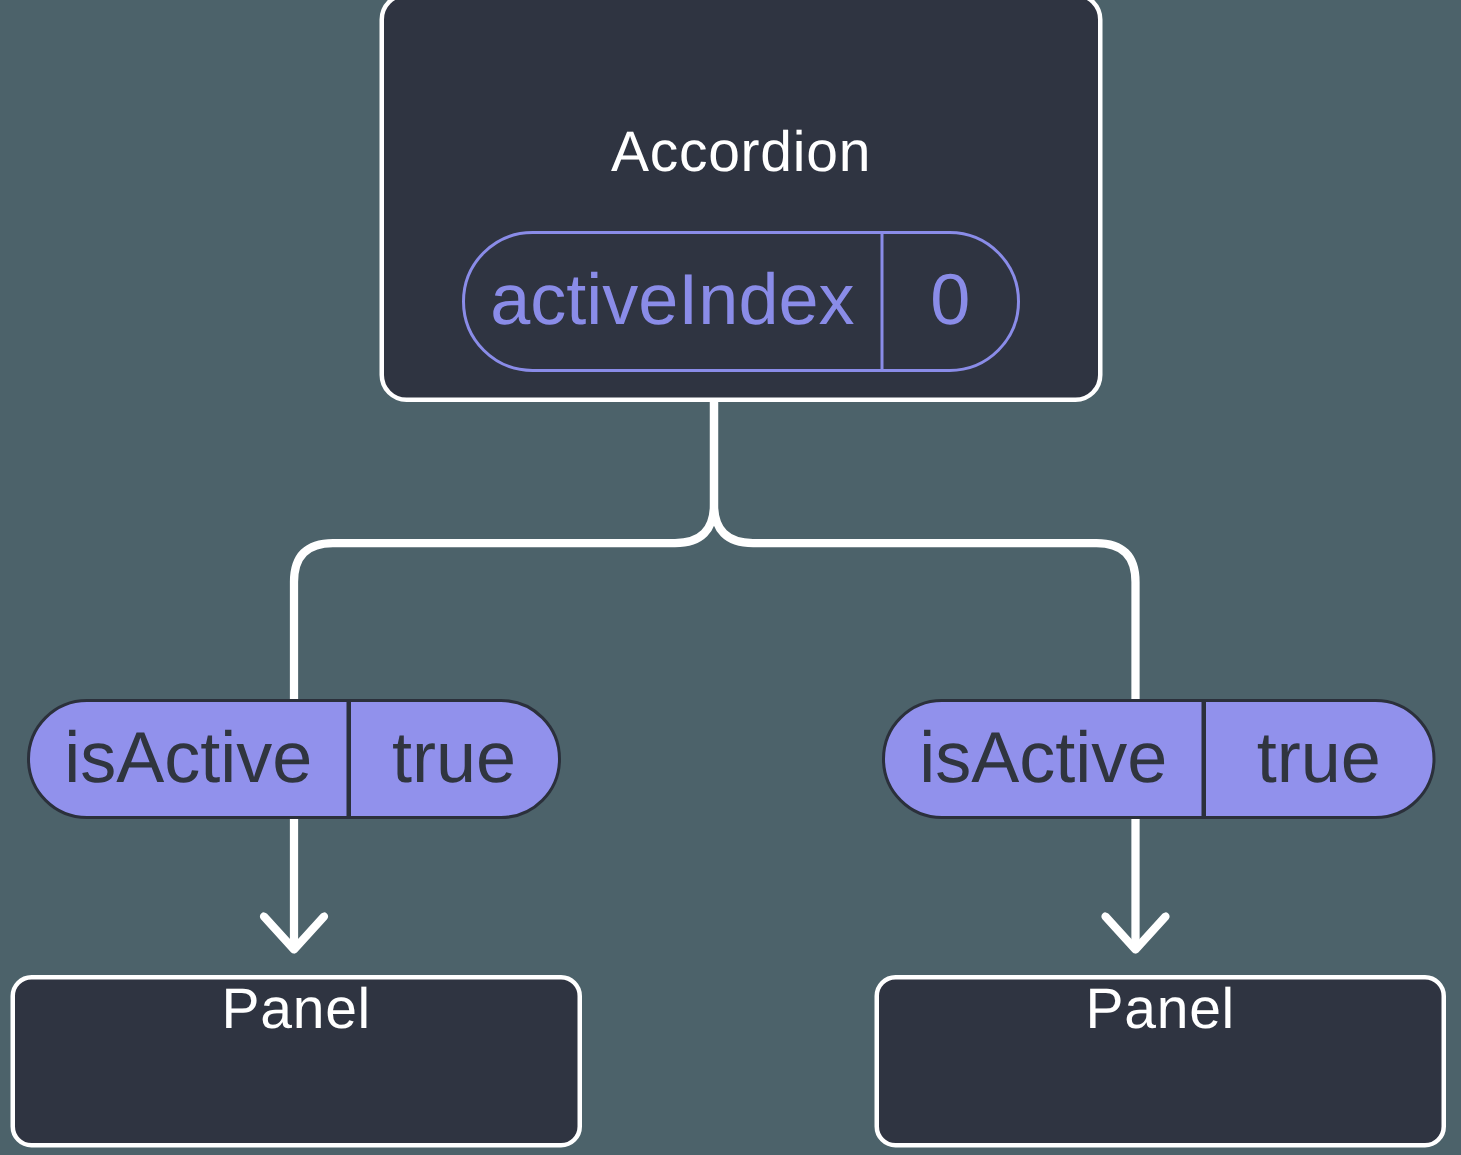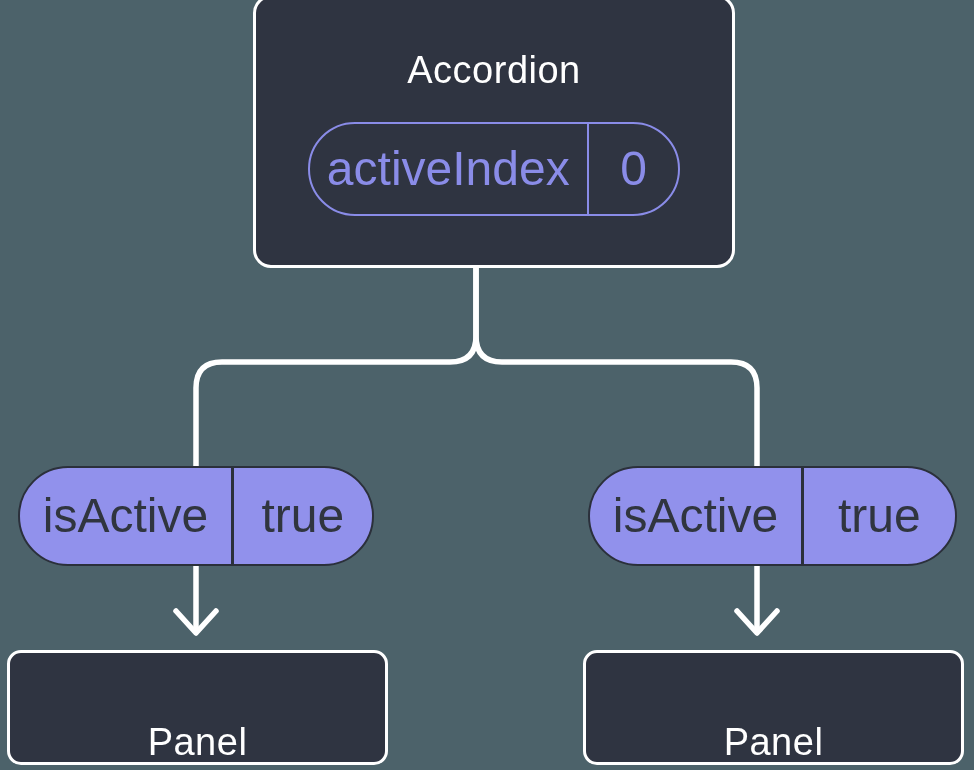--- a/index.html
+++ b/index.html
@@ -52,21 +52,21 @@
     line-height: 40px;
     letter-spacing: 0.5px;
     white-space: nowrap;
   }
 
   .node.accordion {
     left: 253px; top: -5px;
     width: 482px; height: 273px;
     border-radius: 18px;
   }
-  .node.accordion .node-title { margin-top: 52px; }
+  .node.accordion .node-title { margin-top: 84px; }
 
   .prop-pill {
     display: flex;
     align-items: stretch;
     overflow: hidden;
   }
   .prop-pill .pill-name,
   .prop-pill .pill-value {
     display: flex;
     align-items: center;
@@ -88,21 +88,21 @@
   .prop-pill.outline .pill-divider {
     width: 2.5px;
     background: #8A8CE8;
   }
   .prop-pill.outline .pill-value { width: 89px; }
 
   
   .prop-pill.solid {
     position: absolute;
     top: 466px;
-    height: 100px;
+    height: 80px;
     background: #9191EC;
     border: 2.5px solid #2B303B;
     border-radius: 50px;
     color: #30353F;
     z-index: 2;
     justify-content: flex-end;
   }
   .prop-pill.solid .pill-name { width: 211px; }
   .prop-pill.solid .pill-divider {
     width: 2.5px;
@@ -111,21 +111,21 @@
   .prop-pill.solid .pill-value { flex: 1 1 auto; }
 
   .prop-pill.solid.left  { left: 18px;  width: 356px; }
   .prop-pill.solid.right { left: 588px; width: 369px; }
 
   
   .node.panel {
     top: 650px;
     width: 381px; height: 115px;
     border-radius: 14px;
-    justify-content: flex-end;
+    justify-content: flex-start;
   }
   .node.panel.left  { left: 7px; }
   .node.panel.right { left: 583px; }
 </style>
 </head>
 <body>
 
 <div class="stage">
 
   <svg class="connectors" viewBox="0 0 974 770">

